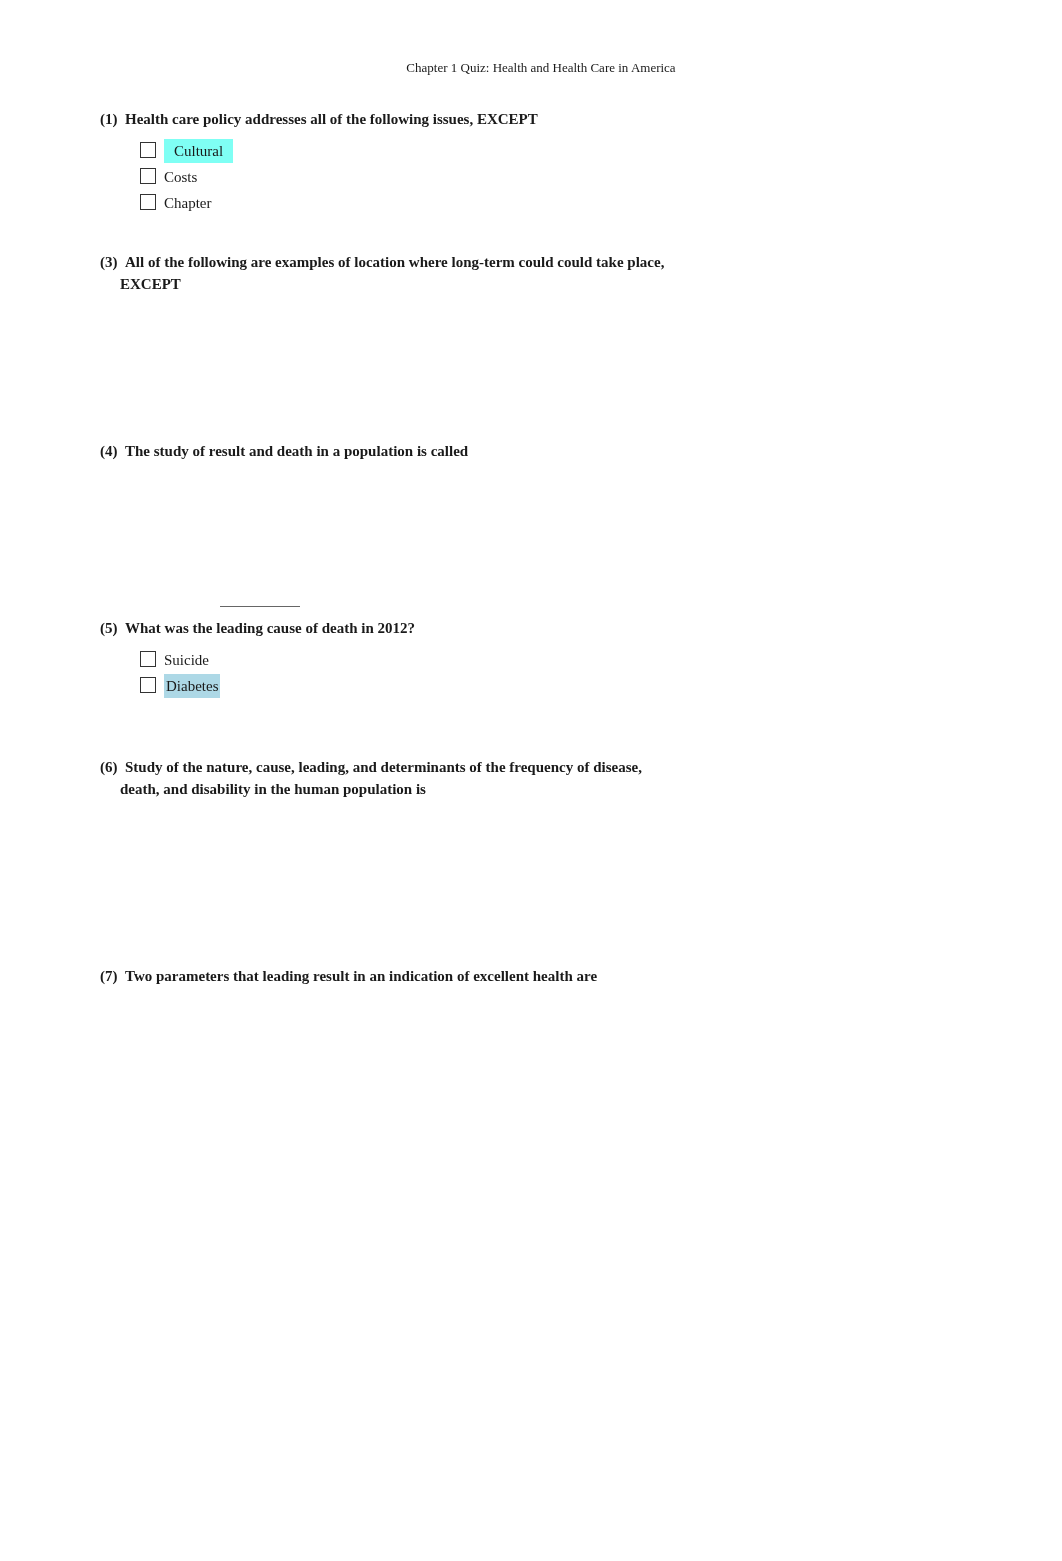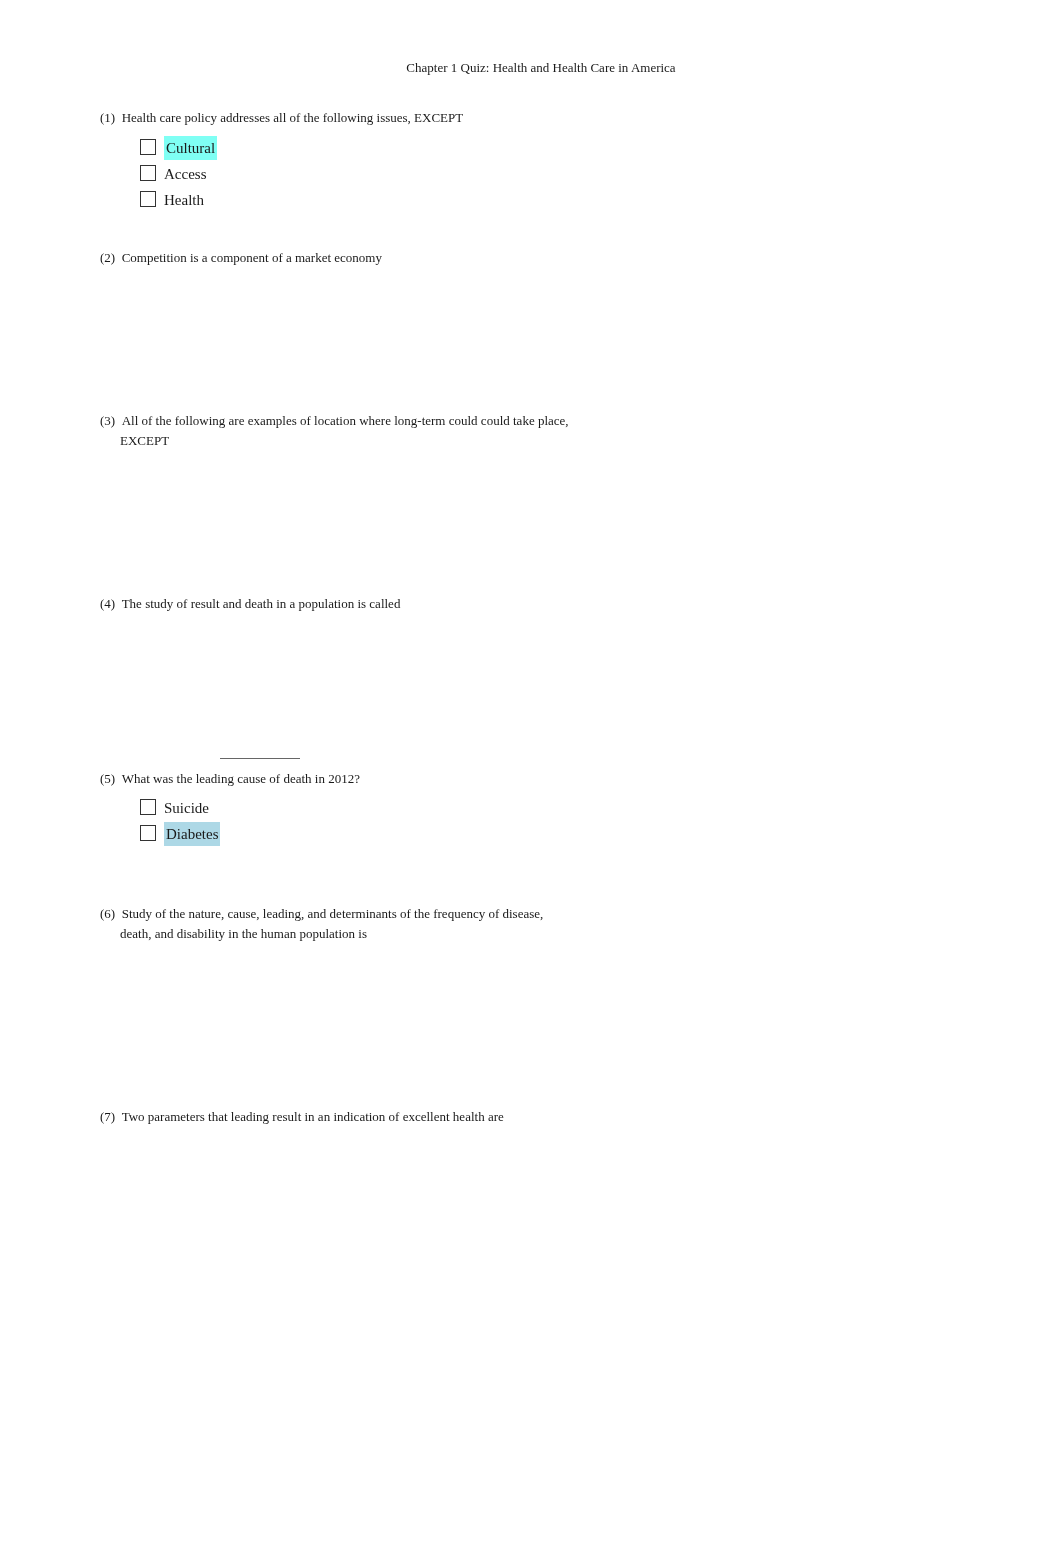--- a/index.html
+++ b/index.html
@@ -24,23 +24,24 @@
       font-weight: normal;
       margin-bottom: 32px;
       font-family: Georgia, serif;
     }
 
     .question-block {
       margin-bottom: 36px;
     }
 
     .question-text {
-      font-size: 13px;
+      font-size: 15px;
       line-height: 1.5;
       margin-bottom: 8px;
+      font-weight: bold;
     }
 
     .answer-list {
       list-style: none;
       padding-left: 40px;
       margin-top: 4px;
     }
 
     .answer-list li {
       display: flex;
@@ -55,21 +56,21 @@
       width: 16px;
       height: 16px;
       border: 1.5px solid #333;
       margin-right: 8px;
       margin-top: 3px;
       flex-shrink: 0;
     }
 
     .highlight-cyan {
       background-color: #7ffff4;
-      padding: 0 2px;
+      padding: 0 10px;
     }
 
     .highlight-blue {
       background-color: #add8e6;
       padding: 0 2px;
     }
 
     .blank-line {
       display: block;
       width: 160px;
@@ -99,36 +100,29 @@
       <span>(1)</span>
       &nbsp;<span>Health care policy addresses all of the following issues, EXCEPT</span>
     </div>
     <ul class="answer-list">
       <li>
         <span class="bullet"></span>
         <span class="highlight-cyan">Cultural</span>
       </li>
       <li>
         <span class="bullet"></span>
-        <span>Access</span>
+        <span>Costs</span>
       </li>
       <li>
         <span class="bullet"></span>
-        <span>Health</span>
+        <span>Chapter</span>
       </li>
     </ul>
   </div>
 
-  <div class="question-block">
-    <div class="question-text">
-      <span>(2)</span>
-      &nbsp;<span>Competition is a component of a market economy</span>
-    </div>
-    <div class="blank-area-lg"></div>
-  </div>
 
   <div class="question-block">
     <div class="question-text">
       <span>(3)</span>
       &nbsp;<span>All of the following are examples of location where long-term could could take place,</span>
       <br>
       <span style="padding-left:20px;">EXCEPT</span>
     </div>
     <div class="blank-area-lg"></div>
   </div>

